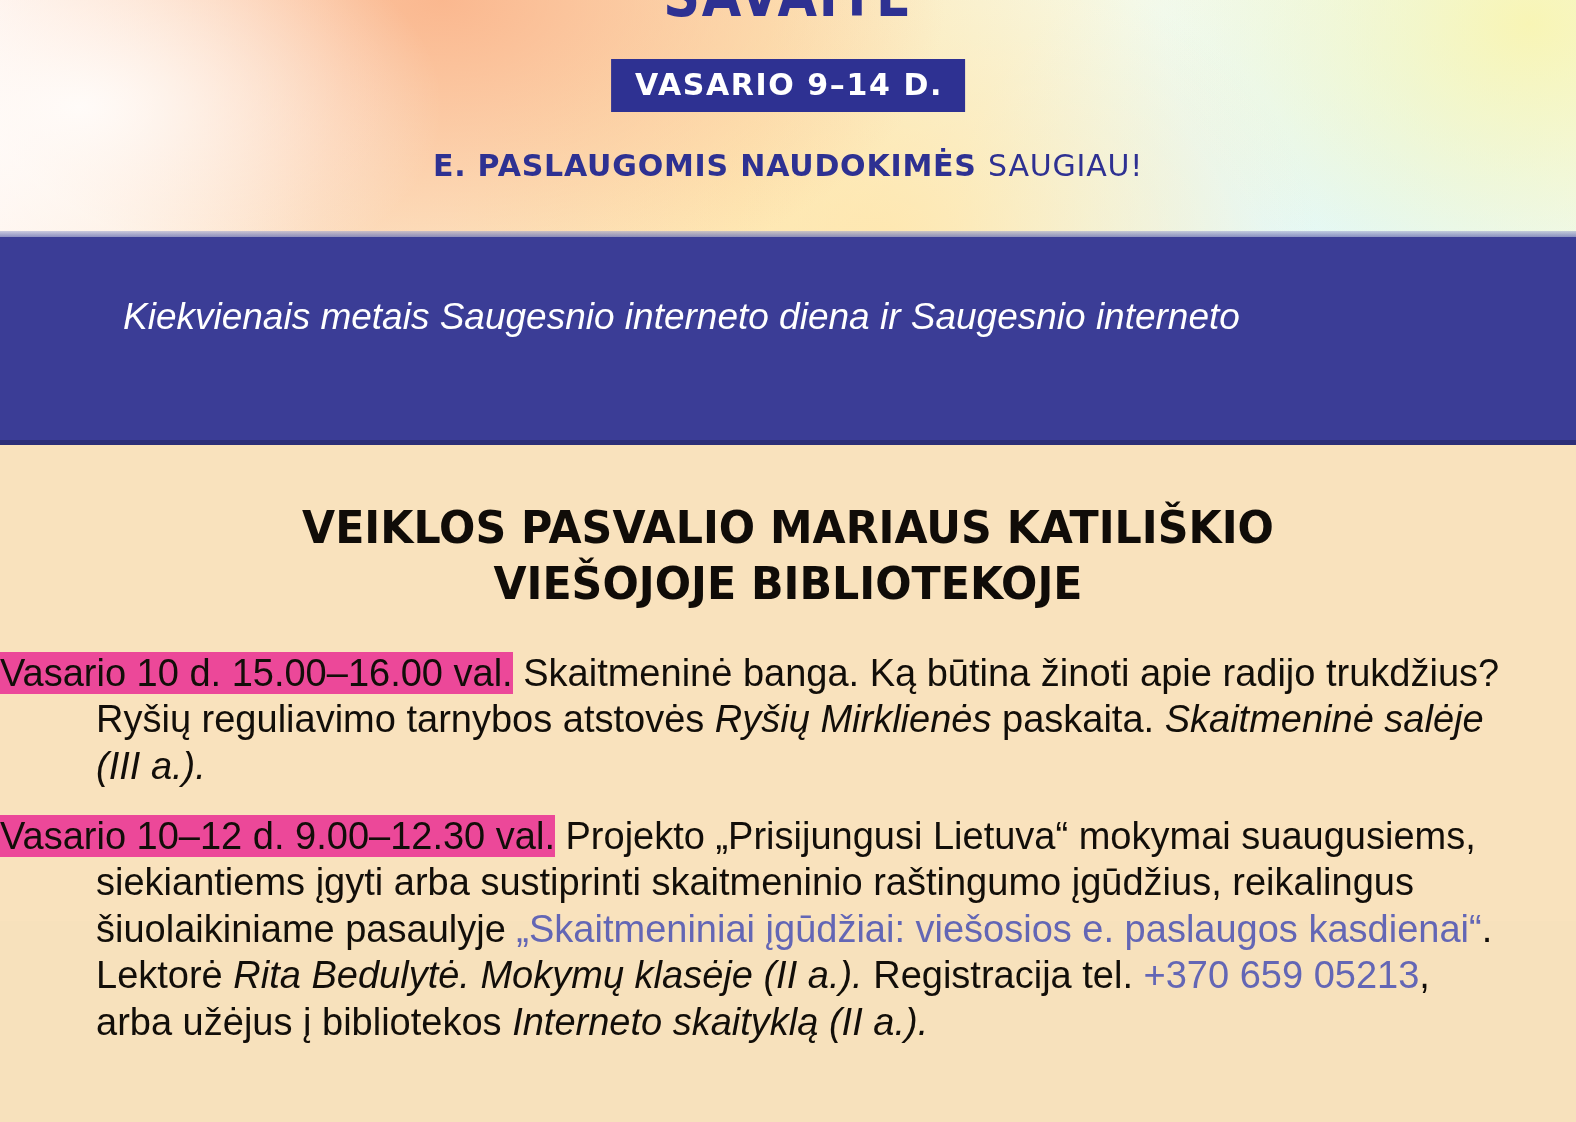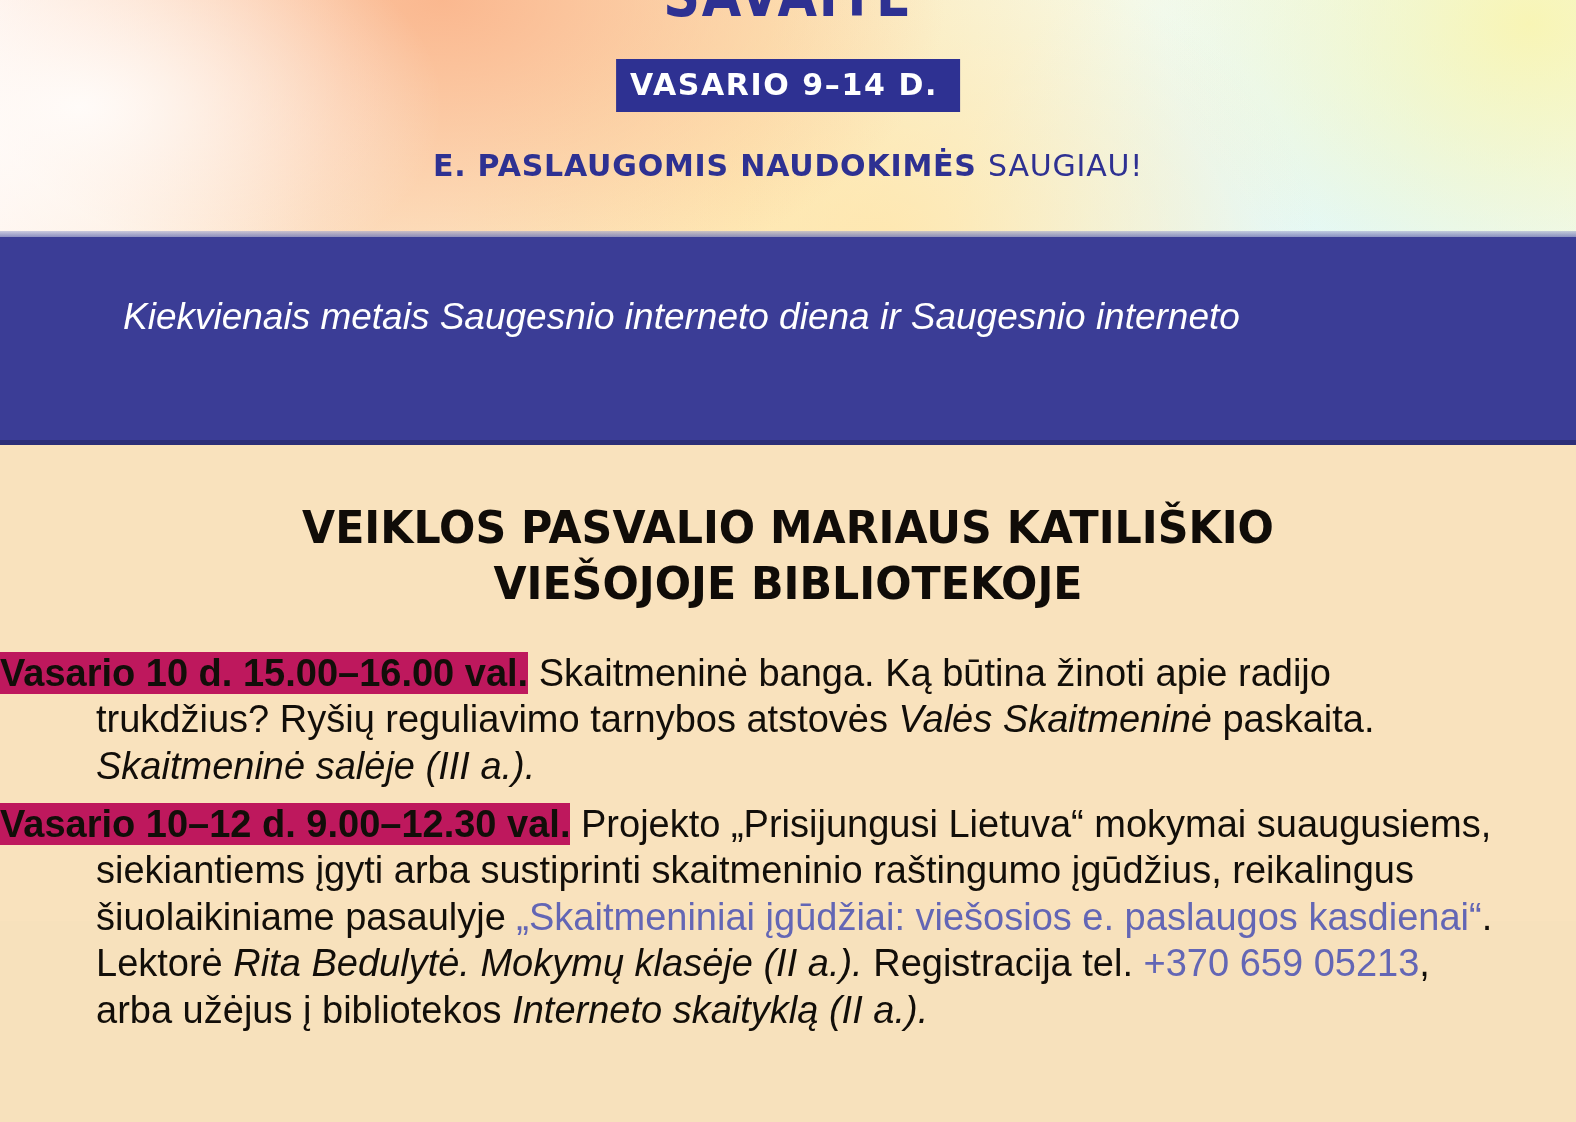--- a/index.html
+++ b/index.html
@@ -58,21 +58,21 @@
     transform: scaleX(0.88);
   }
 
   .date-badge {
     position: absolute;
     top: 59px;
     left: 50%;
     transform: translateX(-50%);
     background: #2E3192;
     color: #FFFFFF;
-    padding: 8px 22px 10px 14px;
+    padding: 8px 22px 10px 24px;
     font-size: 30px;
     font-weight: bold;
     letter-spacing: 1.6px;
     font-family: "DejaVu Sans", sans-serif;
     white-space: nowrap;
   }
 
   .tagline {
     position: absolute;
     top: 148px;
@@ -151,25 +151,25 @@
 
   .event {
     font-size: 38px;
     line-height: 1.22;
     color: #120E09;
     font-family: "Liberation Sans", sans-serif;
     padding-left: 96px;
     padding-right: 70px;
     text-indent: -96px;
   }
-  .event + .event { margin-top: 12px; }
+  .event + .event { margin-top: 24px; }
 
   .hl {
-    background: #be185d;
-    font-weight: bold;
+    background: #ec4899;
+    font-weight: normal;
     box-shadow: -120px 0 0 #E79AD9;
     white-space: nowrap;
   }
   .ital { font-style: italic; }
   .link { color: #6366B5; }
   .tel  { color: #6366B5; }
 </style>
 </head>
 <body>
 
@@ -195,21 +195,21 @@
   <div class="body-area">
 
     <div class="main-heading">
       <span>VEIKLOS PASVALIO MARIAUS KATILIŠKIO</span><br>
       <span>VIEŠOJOJE BIBLIOTEKOJE</span>
     </div>
 
     <div class="events">
 
       <div class="event">
-        <span class="hl">Vasario 10 d. 15.00–16.00 val.</span><span> Skaitmeninė banga. Ką būtina žinoti apie radijo trukdžius? Ryšių reguliavimo tarnybos atstovės </span><span class="ital">Valės Skaitmeninė</span><span> paskaita. </span><span class="ital">Skaitmeninė salėje (III a.).</span>
+        <span class="hl">Vasario 10 d. 15.00–16.00 val.</span><span> Skaitmeninė banga. Ką būtina žinoti apie radijo trukdžius? Ryšių reguliavimo tarnybos atstovės </span><span class="ital">Ryšių Mirklienės</span><span> paskaita. </span><span class="ital">Skaitmeninė salėje (III a.).</span>
       </div>
 
       <div class="event">
         <span class="hl">Vasario 10–12 d. 9.00–12.30 val.</span><span> Projekto „Prisijungusi Lietuva“ mokymai suaugusiems, siekiantiems įgyti arba sustiprinti skaitmeninio raštingumo įgūdžius, reikalingus šiuolaikiniame pasaulyje </span><span class="link">„Skaitmeniniai įgūdžiai: viešosios e. paslaugos kasdienai“</span><span>. Lektorė </span><span class="ital">Rita Bedulytė.</span><span class="ital"> Mokymų klasėje (II a.).</span><span> Registracija tel. </span><span class="tel">+370 659 05213</span><span>, arba užėjus į bibliotekos </span><span class="ital">Interneto skaityklą (II a.).</span>
       </div>
 
     </div>
   </div>
 
 </div>

